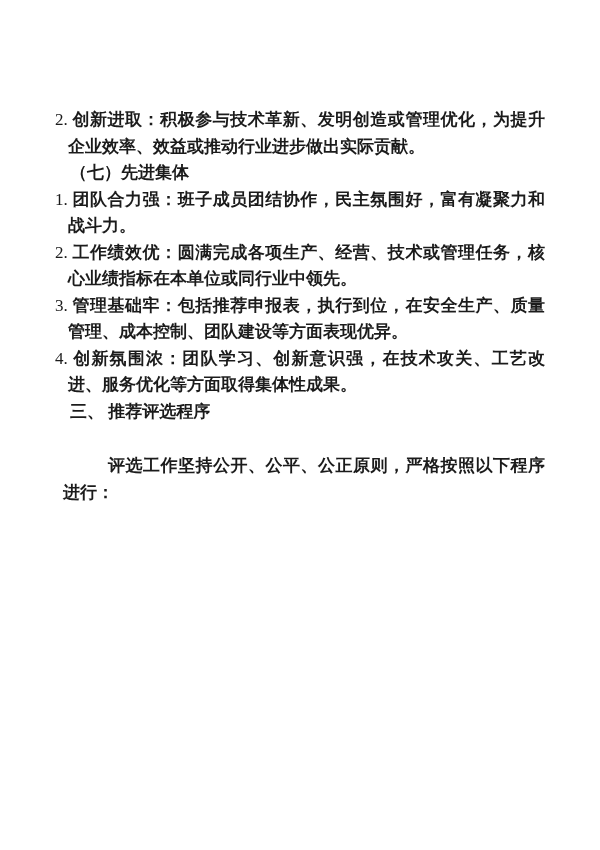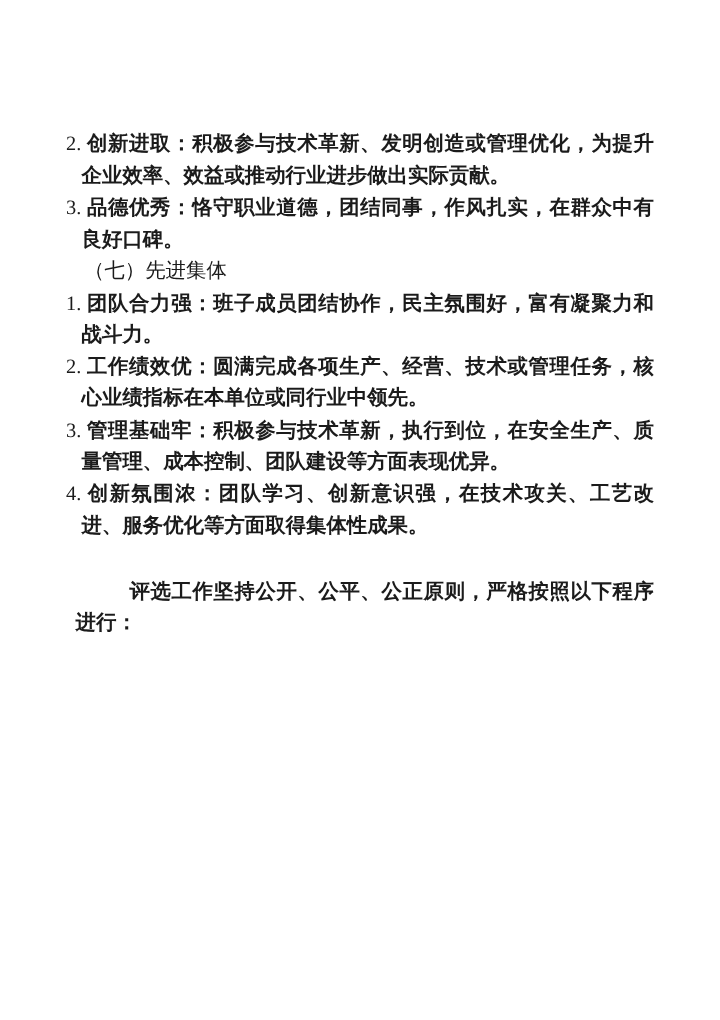--- a/index.html
+++ b/index.html
@@ -53,35 +53,35 @@
     display: inline;
   }
   .num.b {
     font-weight: bold;
   }
   .run.normal {
     font-weight: bold;
     font-style: normal;
   }
   .run.bold {
-    font-weight: normal;
+    font-weight: bold;
     font-style: normal;
   }
   .run.bold-italic {
     font-weight: bold;
     font-style: italic;
   }
 </style>
 </head>
 <body>
 
 <div class="page">
   <div class="doc">
       <p class="numbered"><span class="num">2. </span><span class="run normal">创新进取：积极参与技术革新、发明创造或管理优化，为提升企业效率、效益或推动行业进步做出实际贡献。</span></p>
-      <p class="numbered"><span class="num">3. </span><span class="run normal">品德优秀：恪守职业道德，团结同事，作风扎实，在群众中有良好口碑。</span></p>
       <p class="subheading"><span class="run bold">（七）先进集体</span></p>
       <p class="numbered"><span class="num">1. </span><span class="run normal">团队合力强：班子成员团结协作，民主氛围好，富有凝聚力和战斗力。</span></p>
       <p class="numbered"><span class="num">2. </span><span class="run normal">工作绩效优：圆满完成各项生产、经营、技术或管理任务，核心业绩指标在本单位或同行业中领先。</span></p>
-      <p class="numbered"><span class="num">3. </span><span class="run normal">管理基础牢：积极参与技术革新，执行到位，在安全生产、质量管理、成本控制、团队建设等方面表现优异。</span></p>
+      <p class="numbered"><span class="num">3. </span><span class="run normal">管理基础牢：包括推荐申报表，执行到位，在安全生产、质量管理、成本控制、团队建设等方面表现优异。</span></p>
       <p class="numbered"><span class="num">4. </span><span class="run normal">创新氛围浓：团队学习、创新意识强，在技术攻关、工艺改进、服务优化等方面取得集体性成果。</span></p>
+      <p class="section-heading"><span class="run bold">三、 推荐评选程序</span></p>
       <p class="body-indent"><span class="run normal">评选工作坚持公开、公平、公正原则，严格按照以下程序进行：</span></p>
     </div>
 </div>
 
 </body></html>

